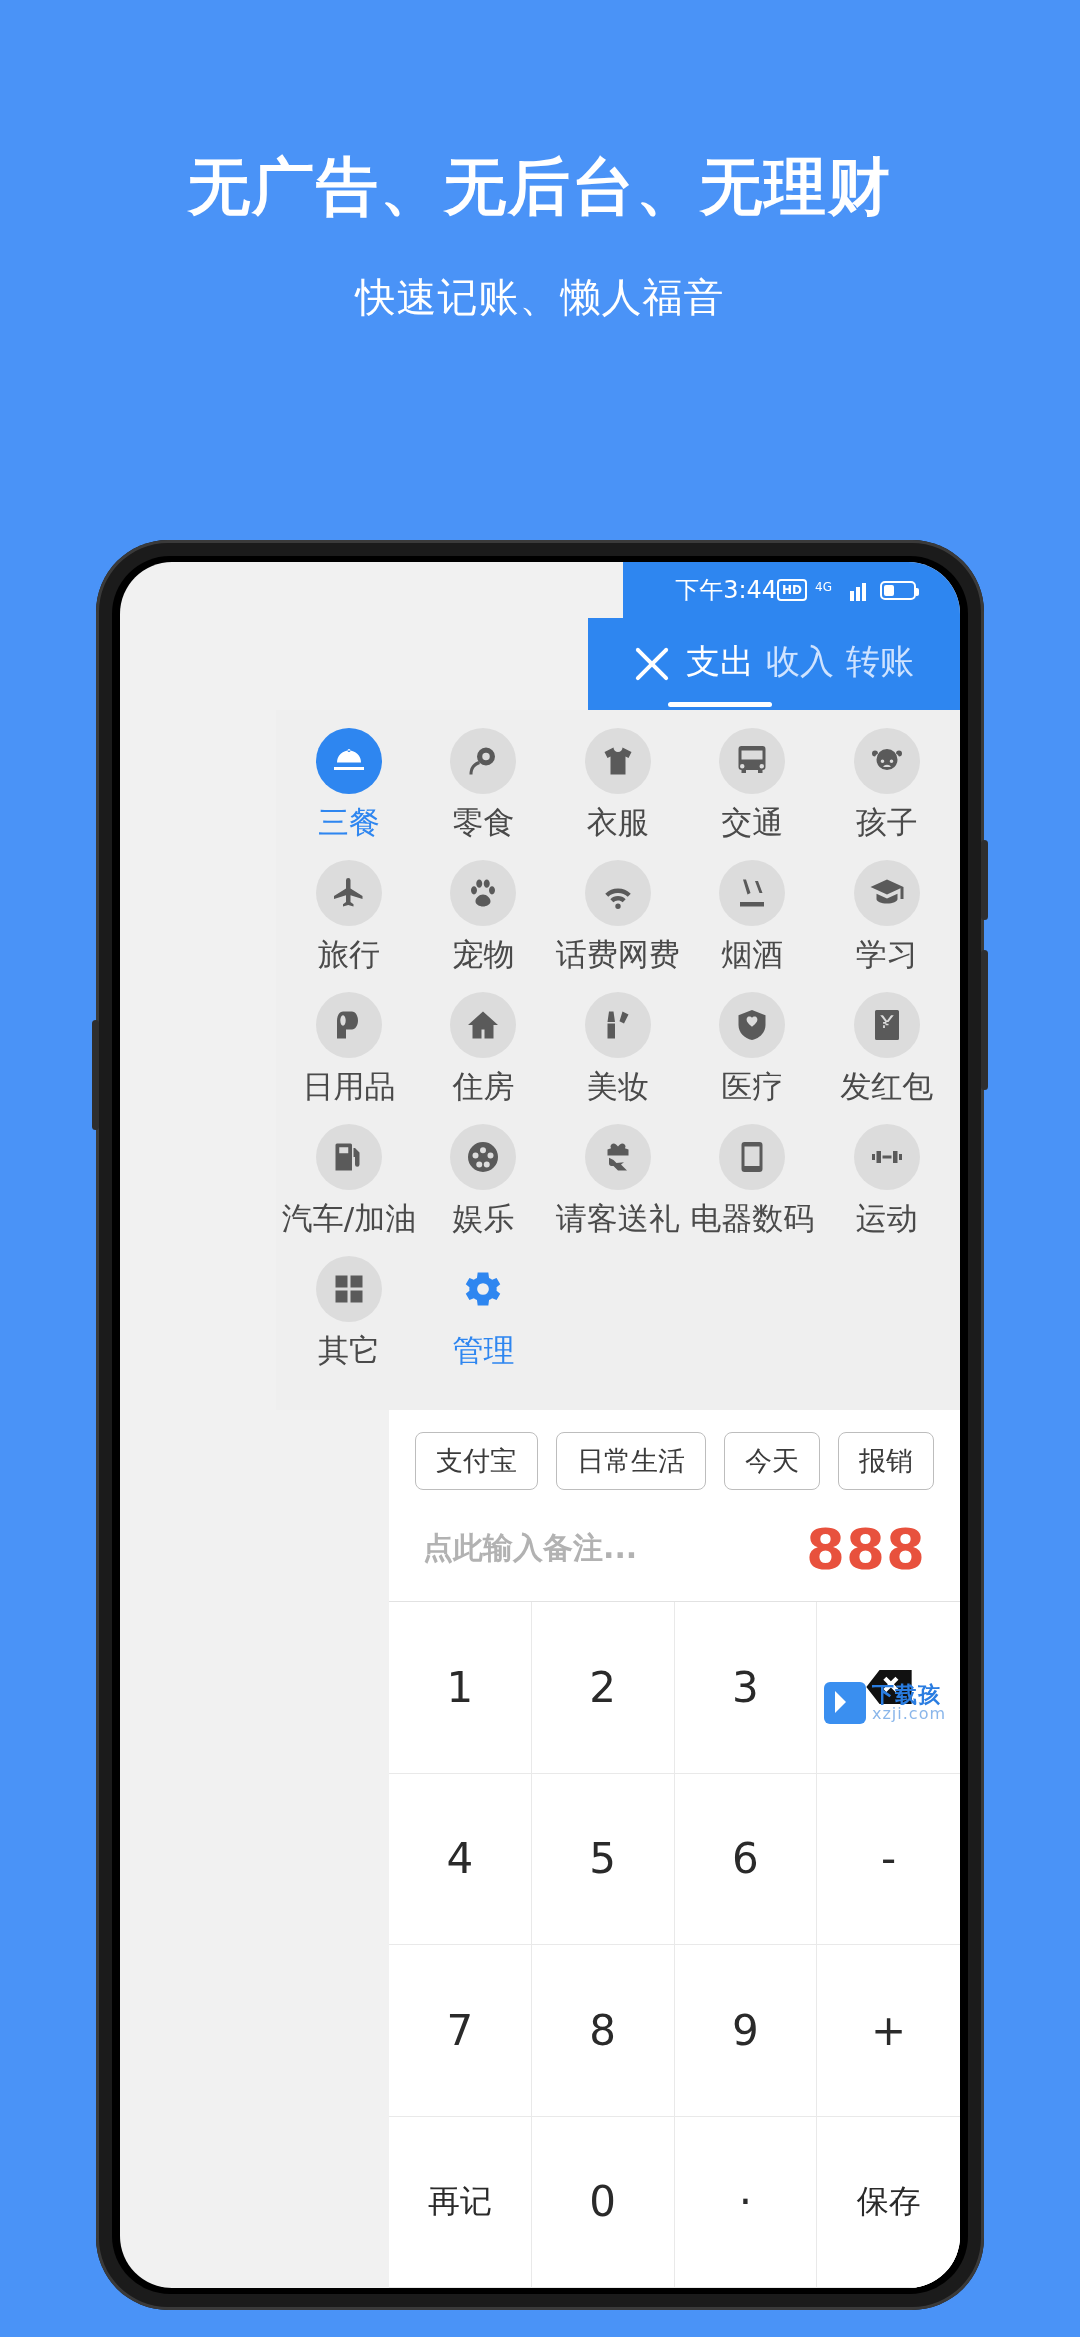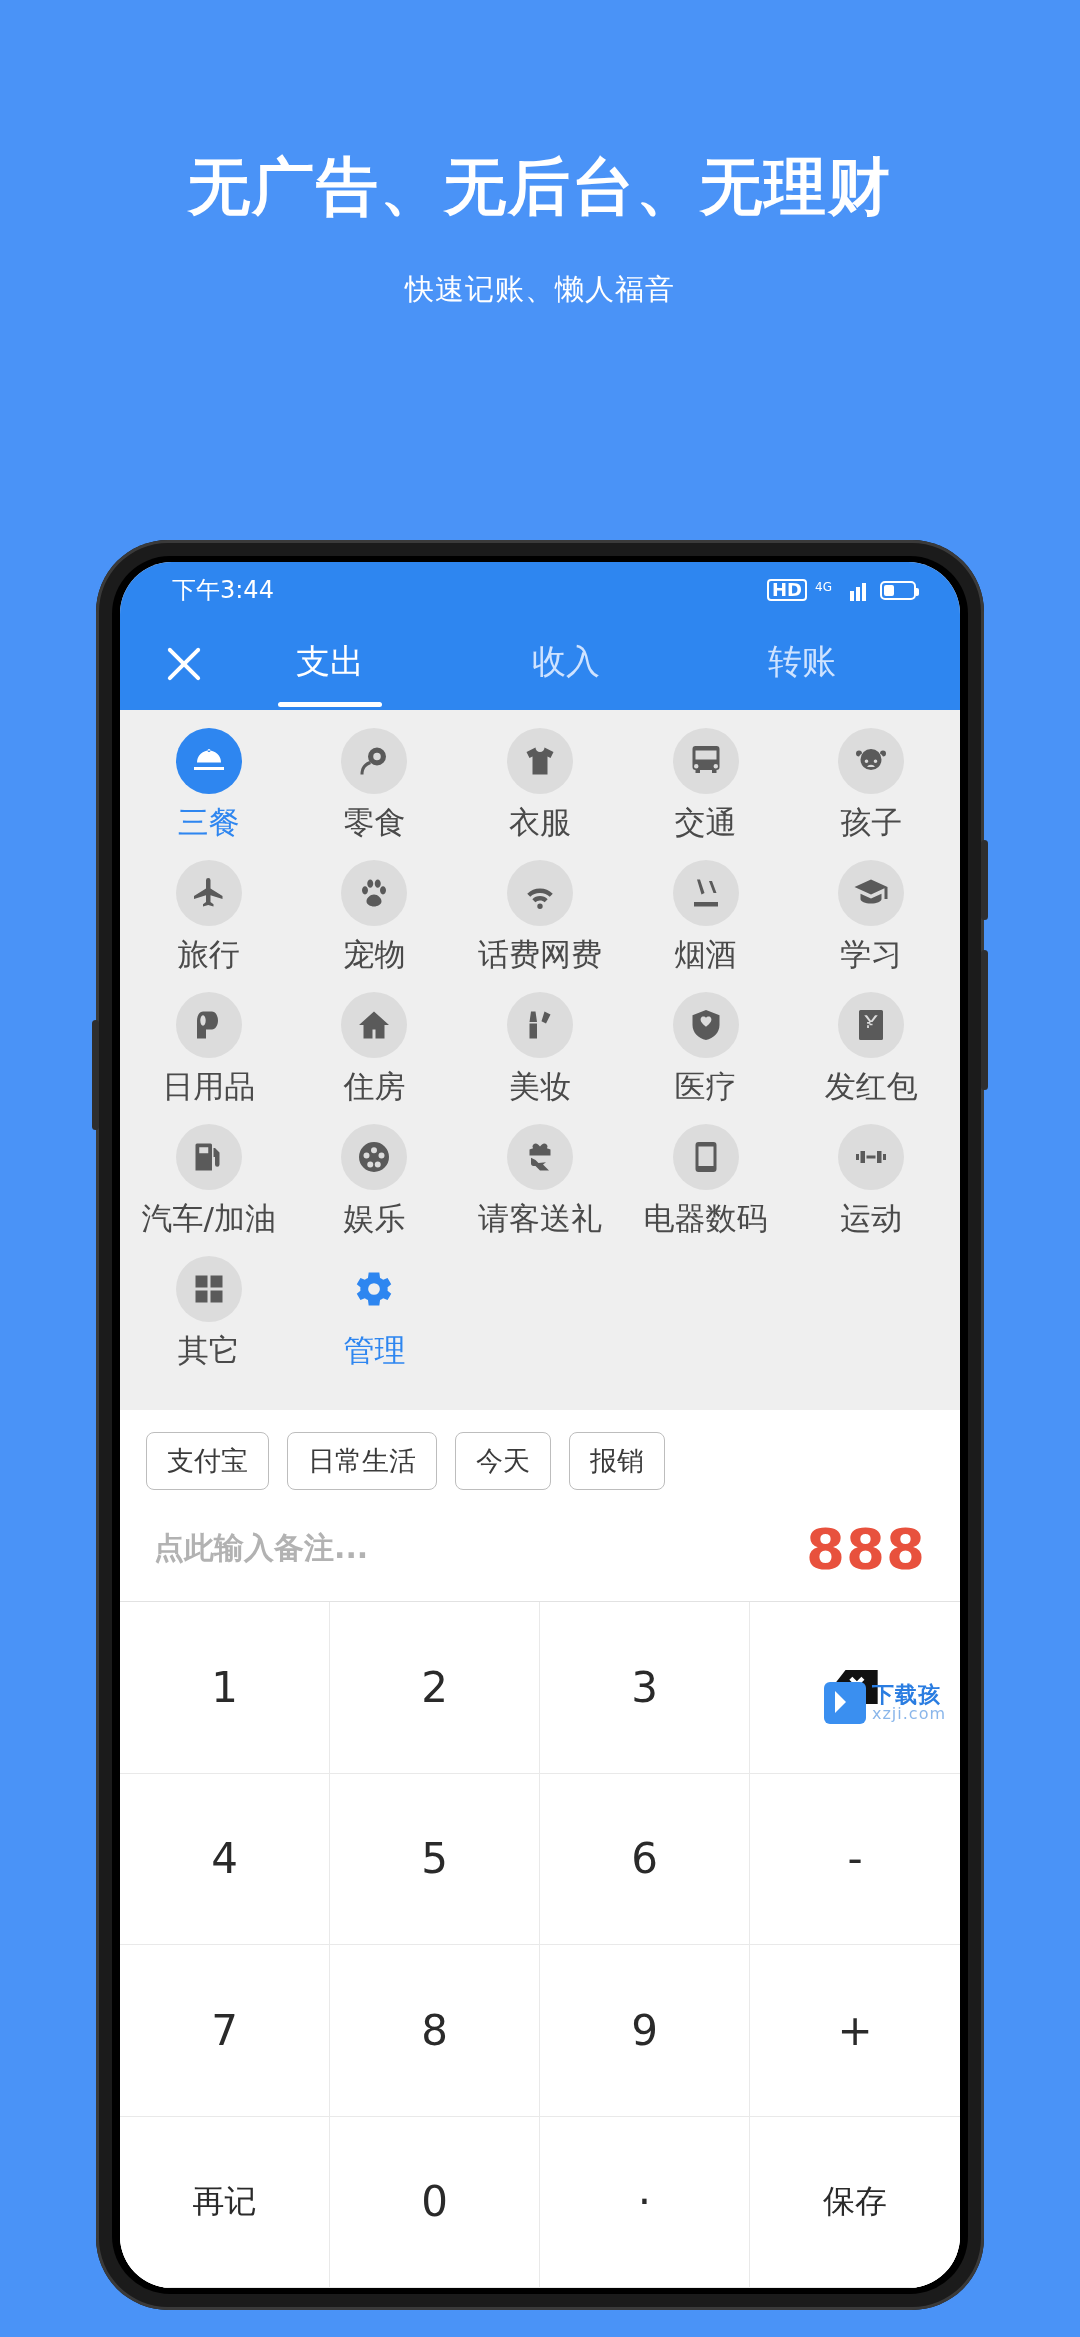--- a/index.html
+++ b/index.html
@@ -15,21 +15,21 @@
     color: #ffffff;
     padding-top: 150px;
   }
   .promo-title {
     font-size: 62px;
     font-weight: bold;
     letter-spacing: 2px;
     line-height: 1.2;
   }
   .promo-sub {
-    font-size: 29px;
+    font-size: 40px;
     margin-top: 46px;
     letter-spacing: 1px;
   }
 
   
   .phone {
     position: absolute;
     left: 96px; top: 540px;
     width: 888px; height: 1770px;
     border-radius: 72px;
@@ -45,20 +45,21 @@
     overflow: hidden;
     position: relative;
   }
   .screen {
     width: 100%; height: 100%;
     border-radius: 52px;
     overflow: hidden;
     background: #f1f1f1;
     display: flex; flex-direction: column;
     position: relative;
+    align-items: flex-end;
   }
   
   .btn-side {
     position: absolute;
     background: #2e2e2e;
     border-radius: 4px;
   }
   .btn-left  { left: -4px; top: 480px; width: 7px; height: 110px; }
   .btn-right1{ right: -4px; top: 300px; width: 7px; height: 80px; }
   .btn-right2{ right: -4px; top: 410px; width: 7px; height: 140px; }
@@ -69,21 +70,21 @@
     background: #2e86f0;
     display: flex; align-items: center;
     padding: 0 44px 0 52px;
     color: #fff;
     font-size: 24px;
     justify-content: space-between;
   }
   .status-right { display: flex; align-items: center; gap: 8px; }
   .hd-badge {
     border: 2px solid #fff; border-radius: 4px;
-    font-size: 18px; padding: 0 3px; line-height: 18px;
+    font-size: 12px; padding: 0 3px; line-height: 18px;
     font-weight: bold;
   }
   .sig-wrap { position: relative; display: flex; align-items: flex-end; gap: 2px; height: 22px; }
   .sig-wrap i { display:block; width: 4px; background:#fff; }
   .sig-wrap i:nth-child(1){height:6px}
   .sig-wrap i:nth-child(2){height:10px}
   .sig-wrap i:nth-child(3){height:14px}
   .sig-wrap i:nth-child(4){height:18px}
   .sig-4g { font-size: 12px; position: relative; top: -7px; margin-right: 16px;}
   .battery {

